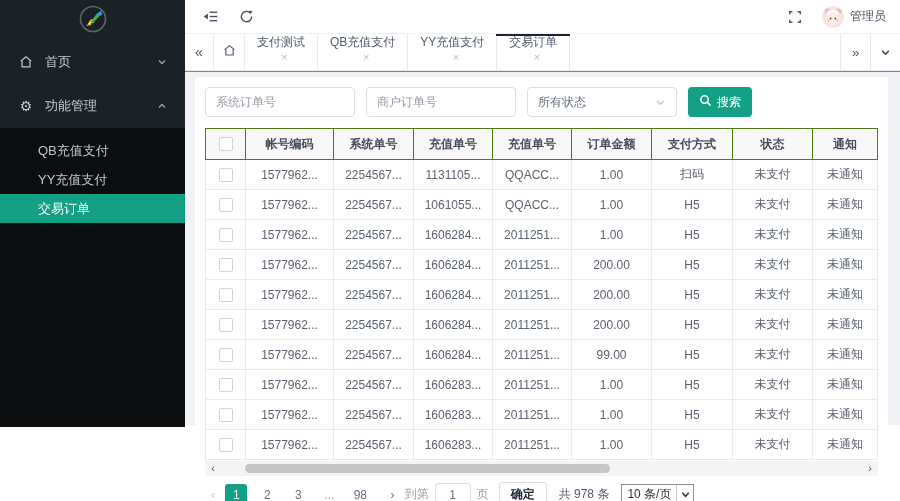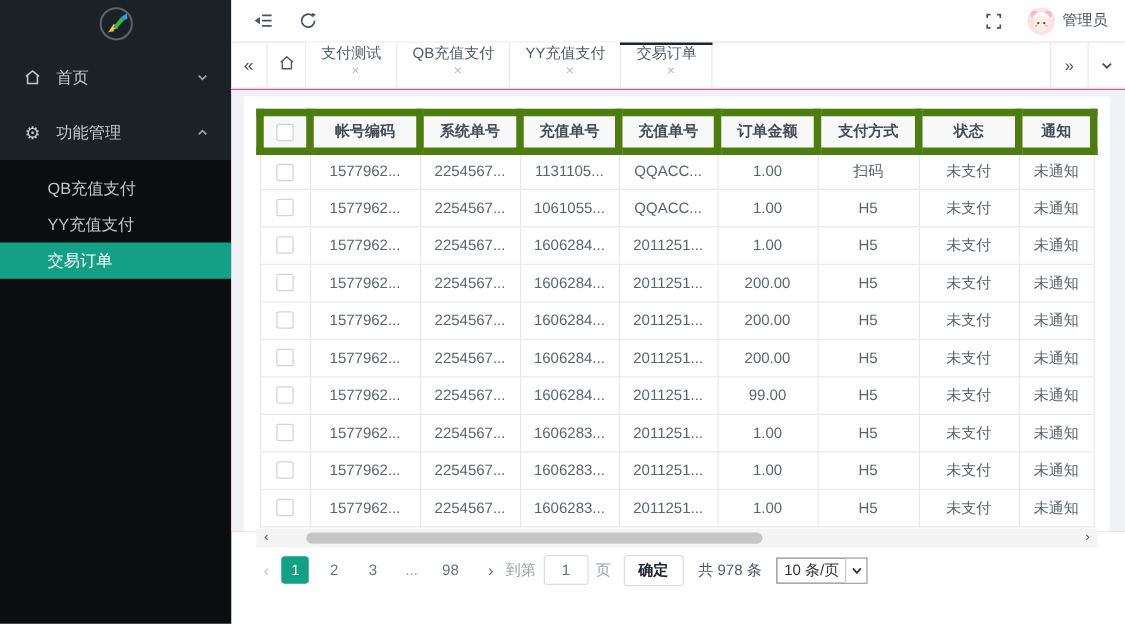--- a/index.html
+++ b/index.html
@@ -3,31 +3,31 @@
 <meta charset="utf-8">
 <style>
   * { box-sizing: border-box; margin: 0; padding: 0; }
   html,body { width:900px; height:501px; }
   body {
     font-family: "Liberation Sans", "DejaVu Sans", sans-serif;
     position: relative; overflow: hidden; background:#fff;
     font-size: 12px; color:#515a6e;
   }
   
-  .sidebar { position:absolute; left:0; top:0; width:185px; height:499px; background:#0b0d0f; }
+  .sidebar { position:absolute; left:0; top:0; width:185px; height:427px; background:#0b0d0f; }
   .sidebar-top { background:#1a2127; }
   .logo-row { height:40px; display:flex; align-items:center; justify-content:center; }
   .menu-item { height:44px; display:flex; align-items:center; padding:0 18px; color:#c3cad1; font-size:13px; cursor:pointer; }
   .menu-item .mi-icon { width:16px; height:16px; margin-right:11px; display:flex; align-items:center; justify-content:center; color:#c3cad1; }
   .menu-item .chev { margin-left:auto; color:#9aa3ab; display:flex; }
   .submenu { background:#0b0d0f; padding-top:8px; }
   .submenu-item { height:29px; line-height:29px; padding-left:38px; color:#bfc6cd; font-size:13px; cursor:pointer; }
   .submenu-item.active { background:#13a084; color:#fff; }
   
-  .main { position:absolute; left:185px; top:0; width:715px; height:425px; background:#ec4899; }
+  .main { position:absolute; left:185px; top:0; width:715px; height:425px; background:#14b8a6; }
   .topbar { height:34px; background:#fff; display:flex; align-items:center; padding:0 14px; border-bottom:1px solid #f0f1f3; }
   .tb-icon { color:#495060; display:flex; align-items:center; justify-content:center; width:22px; height:22px; margin-right:14px; cursor:pointer; }
   .tb-right { margin-left:auto; display:flex; align-items:center; }
   .fullscreen { margin-right:16px; }
   .avatar { width:22px; height:22px; border-radius:50%; overflow:hidden; margin-right:6px; background:#fdeeee; display:flex; }
   .username { font-size:12px; color:#495060; }
   
   .tabbar { height:37px; background:#fff; border-bottom:1px solid #e6e8ea; display:flex; align-items:stretch; }
   .tab-arrow { width:28px; display:flex; align-items:center; justify-content:center; color:#495060; font-size:14px; cursor:pointer; }
   .tab-home { width:32px; display:flex; align-items:center; justify-content:center; border-left:1px solid #e8eaec; border-right:1px solid #e8eaec; color:#515a6e; cursor:pointer; }
@@ -40,21 +40,21 @@
   .content { position:absolute; top:72px; left:0; right:0; bottom:0; background:#f0f2f5; padding:5px 12px 0 10px; }
   .card { background:#fff; border-radius:2px; padding:10px 10px 0 10px; height:100%; }
   .filter-row { display:flex; align-items:center; margin-bottom:11px; }
   .t-input { width:150px; height:30px; border:1px solid #dcdee2; border-radius:4px; padding:0 10px; font-size:12px; color:#515a6e; margin-right:11px; outline:none; font-family:inherit; }
   .t-input::placeholder { color:#9499a3; opacity:1; }
   .t-select { width:150px; height:30px; border:1px solid #dcdee2; border-radius:4px; padding:0 10px; font-size:12px; color:#657180; margin-right:11px; display:flex; align-items:center; cursor:pointer; background:#fff; }
   .t-select .sel-chev { margin-left:auto; color:#c5c8ce; display:flex; }
   .search-btn { height:30px; padding:0 11px; background:#13a084; border:none; border-radius:4px; color:#fff; font-size:12px; display:flex; align-items:center; gap:5px; cursor:pointer; font-family:inherit; }
   
   table.grid { width:100%; border-collapse:collapse; table-layout:fixed; }
-  .grid th { height:31px; background:#f8f8f9; border:6px solid #4d7c0f; font-size:12px; color:#464c5b; font-weight:bold; text-align:center; }
+  .grid th { height:31px; background:#f8f8f9; border:1px solid #4d7c0f; font-size:12px; color:#464c5b; font-weight:bold; text-align:center; }
   .grid td { height:30px; border:1px solid #e8eaec; font-size:12px; color:#5c6370; text-align:center; white-space:nowrap; overflow:hidden; }
   .cbox { display:inline-block; width:14px; height:14px; border:1px solid #cfd3da; border-radius:2px; background:#fff; vertical-align:middle; cursor:pointer; }
   .green { color:#19be6b; }
   .red { color:#f56c6c; }
   
   .hscroll { height:15px; display:flex; align-items:center; background:#f4f4f4; margin-top:1px; }
   .hs-arrow { width:16px; text-align:center; color:#555; font-size:11px; line-height:15px; cursor:pointer; }
   .hs-track { flex:1; height:15px; position:relative; }
   .hs-thumb { position:absolute; top:3px; left:24px; width:57%; height:9px; background:#c6c6c6; border-radius:5px; cursor:pointer; }
   
@@ -190,20 +190,41 @@
         <svg width="11" height="11" viewBox="0 0 10 10" fill="none" stroke="currentColor" stroke-width="1.4">
             <path d="M2 3.5 L5 6.5 L8 3.5"></path>
           </svg>
       </span>
     </span>
   </div>
 
   <div class="content">
     <div class="card">
 
+      <div class="filter-row">
+        <input class="t-input" placeholder="系统订单号" style="">
+        <input class="t-input" placeholder="商户订单号" style="">
+        <div class="t-select">
+          <span>所有状态</span>
+          <span class="sel-chev">
+            <svg width="11" height="11" viewBox="0 0 10 10" fill="none" stroke="currentColor" stroke-width="1.3">
+                <path d="M2 3.5 L5 6.5 L8 3.5"></path>
+              </svg>
+          </span>
+        </div>
+        <button class="search-btn">
+          <span>
+            <svg width="13" height="13" viewBox="0 0 14 14" fill="none" stroke="#fff" stroke-width="1.6">
+              <circle cx="6" cy="6" r="4"></circle>
+                <line x1="9" y1="9" x2="12.5" y2="12.5"></line>
+            </svg>
+          </span>
+          <span>搜索</span>
+        </button>
+      </div>
 
       <table class="grid">
         <colgroup>
           <col style="width:40px">
             <col style="width:88px">
             <col style="width:80px">
             <col style="width:79px">
           <col style="width:79px">
             <col style="width:80px">
             <col style="width:81px">

